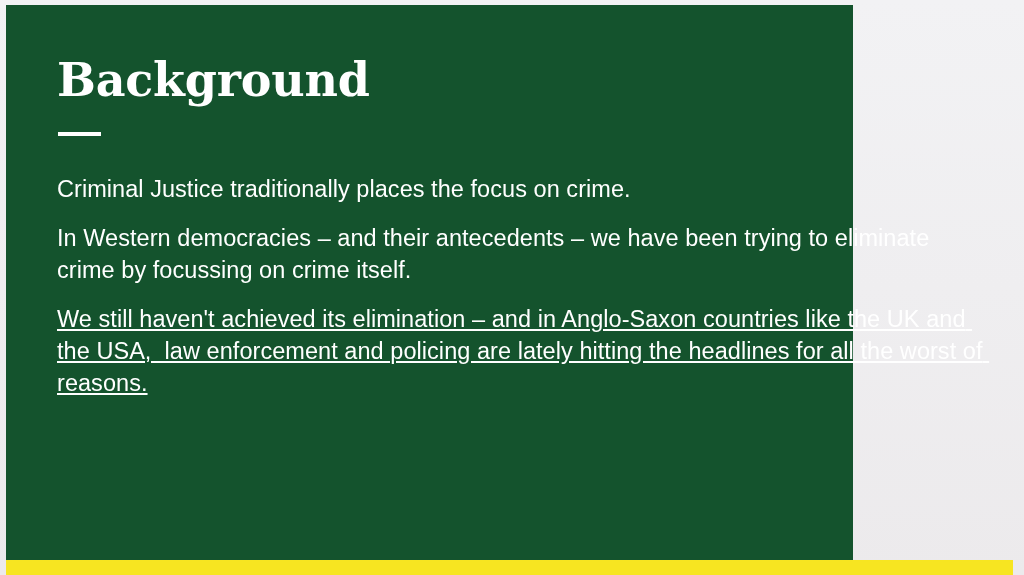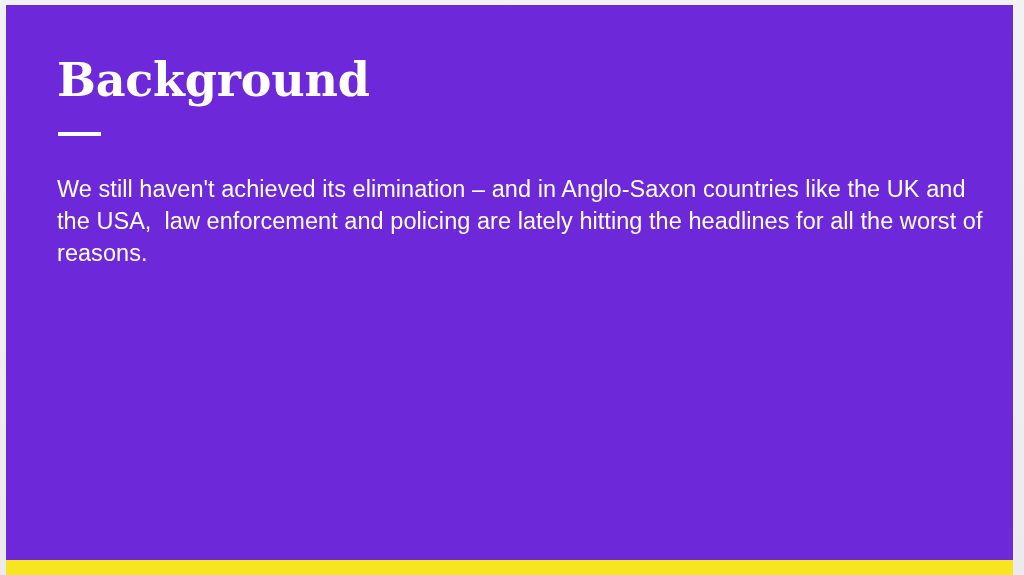--- a/index.html
+++ b/index.html
@@ -29,23 +29,23 @@
     top: 0;
     width: 1024px;
     height: 575px;
     background: linear-gradient(180deg, #f2f2f4 0%, #eceaec 100%);
   }
 
   .slide-body {
     position: absolute;
     left: 6px;
     top: 5px;
-    width: 1007px;
+    width: 847px;
     height: 555px;
-    background: #6d28d9;
+    background: #14532d;
   }
 
   .accent-bar {
     position: absolute;
     left: 6px;
     top: 560px;
     width: 1007px;
     height: 15px;
     background: #f7e521;
   }
@@ -86,36 +86,39 @@
     font-weight: 400;
     font-size: 23.5px;
     line-height: 32px;
     color: #ffffff;
     letter-spacing: 0.05px;
     white-space: pre-wrap;
   }
 
   .body-copy p:last-child {
     margin-bottom: 0;
+    text-decoration: underline;
   }
 </style>
 </head>
 <body>
 
 <div class="slide">
 
   <div class="slide-frame"></div>
 
   <div class="slide-body">
 
     <h1 class="title">Background</h1>
 
     <div class="title-rule"></div>
 
     <div class="body-copy">
+      <p>Criminal Justice traditionally places the focus on crime.</p>
+      <p>In Western democracies – and their antecedents – we have been trying to eliminate crime by focussing on crime itself.</p>
       <p>We still haven't achieved its elimination – and in Anglo-Saxon countries like the UK and the USA,  law enforcement and policing are lately hitting the headlines for all the worst of reasons.</p>
     </div>
 
   </div>
 
   <div class="accent-bar"></div>
 
 </div>
 
 </body></html>

